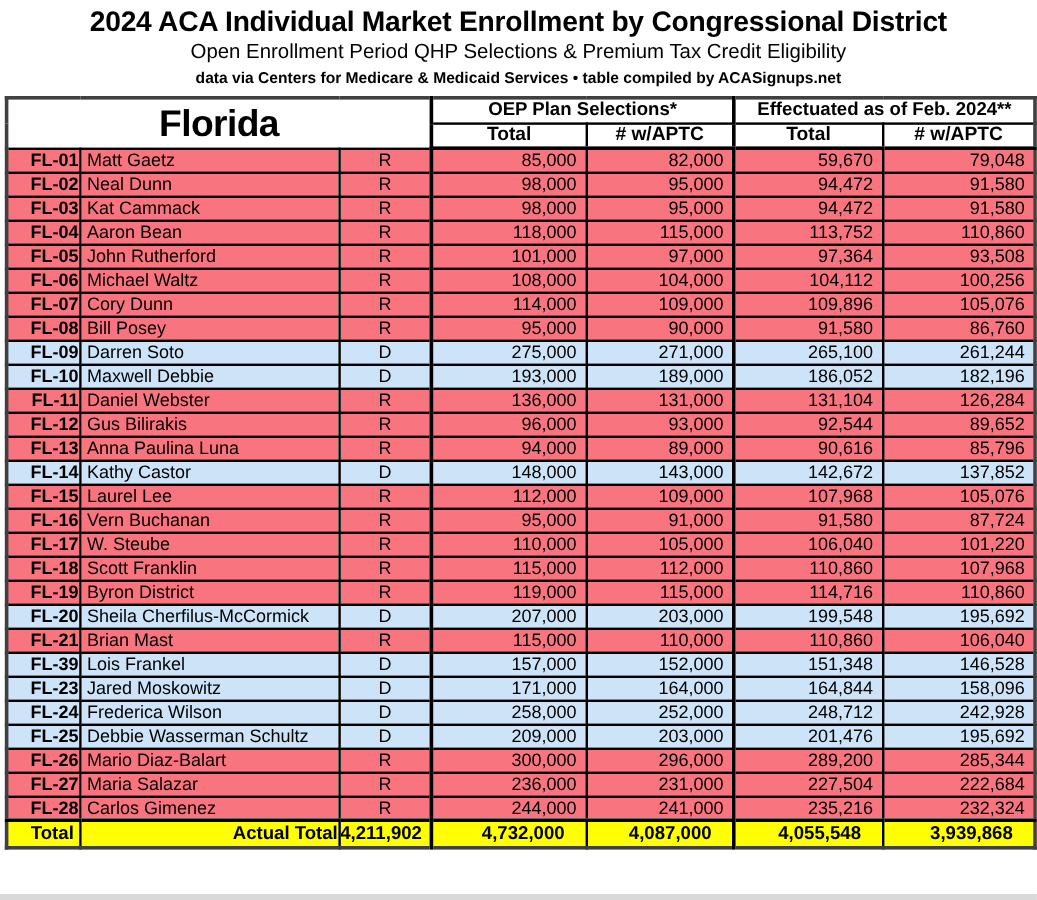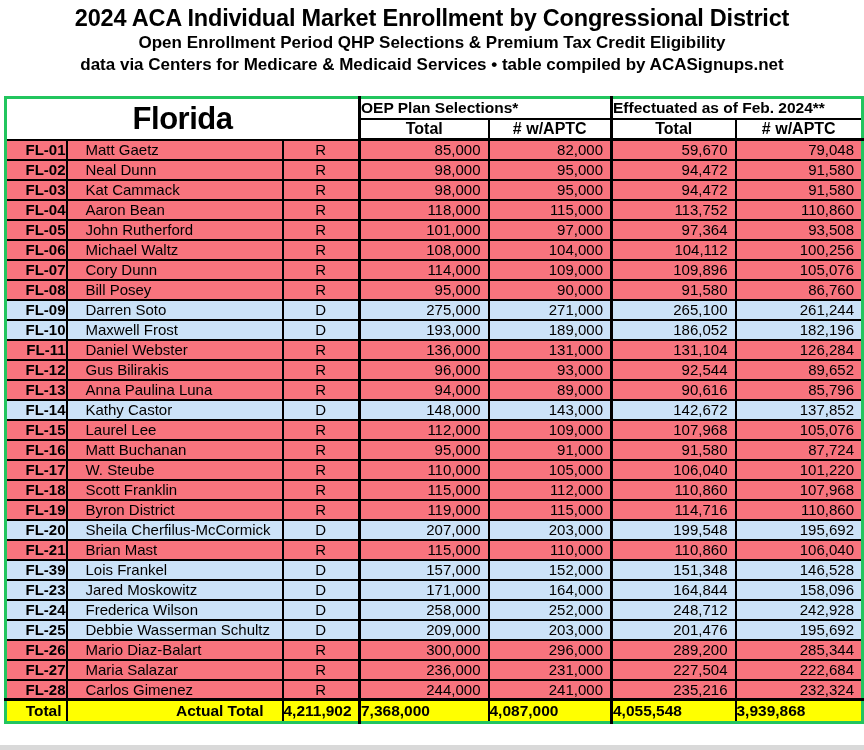--- a/index.html
+++ b/index.html
@@ -9,72 +9,72 @@
     background: #ffffff;
     font-family: "Liberation Sans", sans-serif;
     color: #000;
     overflow: hidden;
   }
   .page { width: 864px; height: 750px; position: relative; }
 
   
   .titles { text-align: center; padding-top: 5px; }
   .title   { font-size: 23.5px; font-weight: bold; line-height: 27px; letter-spacing: -0.2px; }
-  .subtitle{ font-size: 17px;   font-weight: bold; line-height: 22px; }
-  .source  { font-size: 17px;   font-weight: bold; line-height: 22px; }
+  .subtitle{ font-size: 17px;   font-weight: normal; line-height: 22px; }
+  .source  { font-size: 13px;   font-weight: bold; line-height: 22px; }
 
   
   table {
     border-collapse: collapse;
     table-layout: fixed;
     width: 857px;
-    margin: 20px 0 0 4px;
-    border: 3px solid #22c55e;
+    margin: 4px 0 0 4px;
+    border: 3px solid #404040;
   }
   th, td {
     border: 2px solid #000;
     padding: 0;
     overflow: hidden;
     white-space: nowrap;
     vertical-align: middle;
   }
   col.c-district { width: 61px; }
   col.c-name     { width: 216px; }
   col.c-party    { width: 77px; }
   col.c-n1       { width: 129px; }
   col.c-n2       { width: 123px; }
   col.c-n3       { width: 124px; }
   col.c-n4       { width: 127px; }
 
   thead th { background: #ffffff; }
   .state-cell { font-size: 31px; font-weight: bold; text-align: center; letter-spacing: -0.5px; }
-  .group-cell { font-size: 15.5px; font-weight: bold; text-align: left; height: 21px; }
+  .group-cell { font-size: 15.5px; font-weight: bold; text-align: center; height: 21px; }
   .sub-cell   { font-size: 16px; font-weight: bold; text-align: center; height: 21px; }
   thead tr.sub th { border-bottom: 3px solid #000; }
   .thick-left { border-left: 3px solid #000 !important; }
 
   tbody tr { height: 20px; }
   tbody td { font-size: 15px; }
   td.district { font-weight: bold; text-align: right; }
-  td.rep-name { text-align: left; padding-left: 18px; }
+  td.rep-name { text-align: left; padding-left: 5px; }
   td.party    { text-align: center; }
   td.num      { text-align: right; padding-right: 7px; }
   tr.rep td { background: var(--rep-color, #F8747E); }
   tr.dem td { background: var(--dem-color, #CCE3F8); }
 
   tfoot tr { height: 23px; }
   tfoot td {
     background: var(--total-color, #FFFF00);
     font-weight: bold;
     font-size: 15.5px;
     border-top: 3px solid #000;
   }
   td.t-label  { text-align: right; padding-right: 4px; }
-  td.t-actual { text-align: right; padding-right: 18px; }
-  td.t-num    { padding-right: 5px; }
+  td.t-actual { text-align: right; padding-right: 0; }
+  td.t-num    { text-align: right; padding-right: 17px; }
 
   
   .footnotes { margin: 5px 0 0 7px; font-style: italic; font-size: 14.5px; line-height: 19px; }
 
   .bottom-edge {
     position: absolute; left: 0; bottom: 0;
     width: 864px; height: 5px;
     background: #d9d9d9;
   }
 </style>
@@ -189,21 +189,21 @@
           <td class="district">FL-09</td>
           <td class="rep-name">Darren Soto</td>
           <td class="party">D</td>
           <td class="num thick-left">275,000</td>
           <td class="num">271,000</td>
           <td class="num thick-left">265,100</td>
           <td class="num">261,244</td>
         </tr>
         <tr class="dem">
           <td class="district">FL-10</td>
-          <td class="rep-name">Maxwell Frost</td>
+          <td class="rep-name">Maxwell Debbie</td>
           <td class="party">D</td>
           <td class="num thick-left">193,000</td>
           <td class="num">189,000</td>
           <td class="num thick-left">186,052</td>
           <td class="num">182,196</td>
         </tr>
         <tr class="rep">
           <td class="district">FL-11</td>
           <td class="rep-name">Daniel Webster</td>
           <td class="party">R</td>
@@ -243,21 +243,21 @@
           <td class="district">FL-15</td>
           <td class="rep-name">Laurel Lee</td>
           <td class="party">R</td>
           <td class="num thick-left">112,000</td>
           <td class="num">109,000</td>
           <td class="num thick-left">107,968</td>
           <td class="num">105,076</td>
         </tr>
         <tr class="rep">
           <td class="district">FL-16</td>
-          <td class="rep-name">Matt Buchanan</td>
+          <td class="rep-name">Vern Buchanan</td>
           <td class="party">R</td>
           <td class="num thick-left">95,000</td>
           <td class="num">91,000</td>
           <td class="num thick-left">91,580</td>
           <td class="num">87,724</td>
         </tr>
         <tr class="rep">
           <td class="district">FL-17</td>
           <td class="rep-name">W. Steube</td>
           <td class="party">R</td>
@@ -364,21 +364,21 @@
           <td class="num">241,000</td>
           <td class="num thick-left">235,216</td>
           <td class="num">232,324</td>
         </tr>
       </tbody>
     <tfoot>
       <tr>
         <td class="t-label">Total</td>
         <td class="t-actual">Actual Total</td>
         <td class="t-num">4,211,902</td>
-        <td class="t-num thick-left">7,368,000</td>
+        <td class="t-num thick-left">4,732,000</td>
         <td class="t-num">4,087,000</td>
         <td class="t-num thick-left">4,055,548</td>
         <td class="t-num">3,939,868</td>
       </tr>
     </tfoot>
   </table>
 
   <div class="footnotes">
   </div>
 

